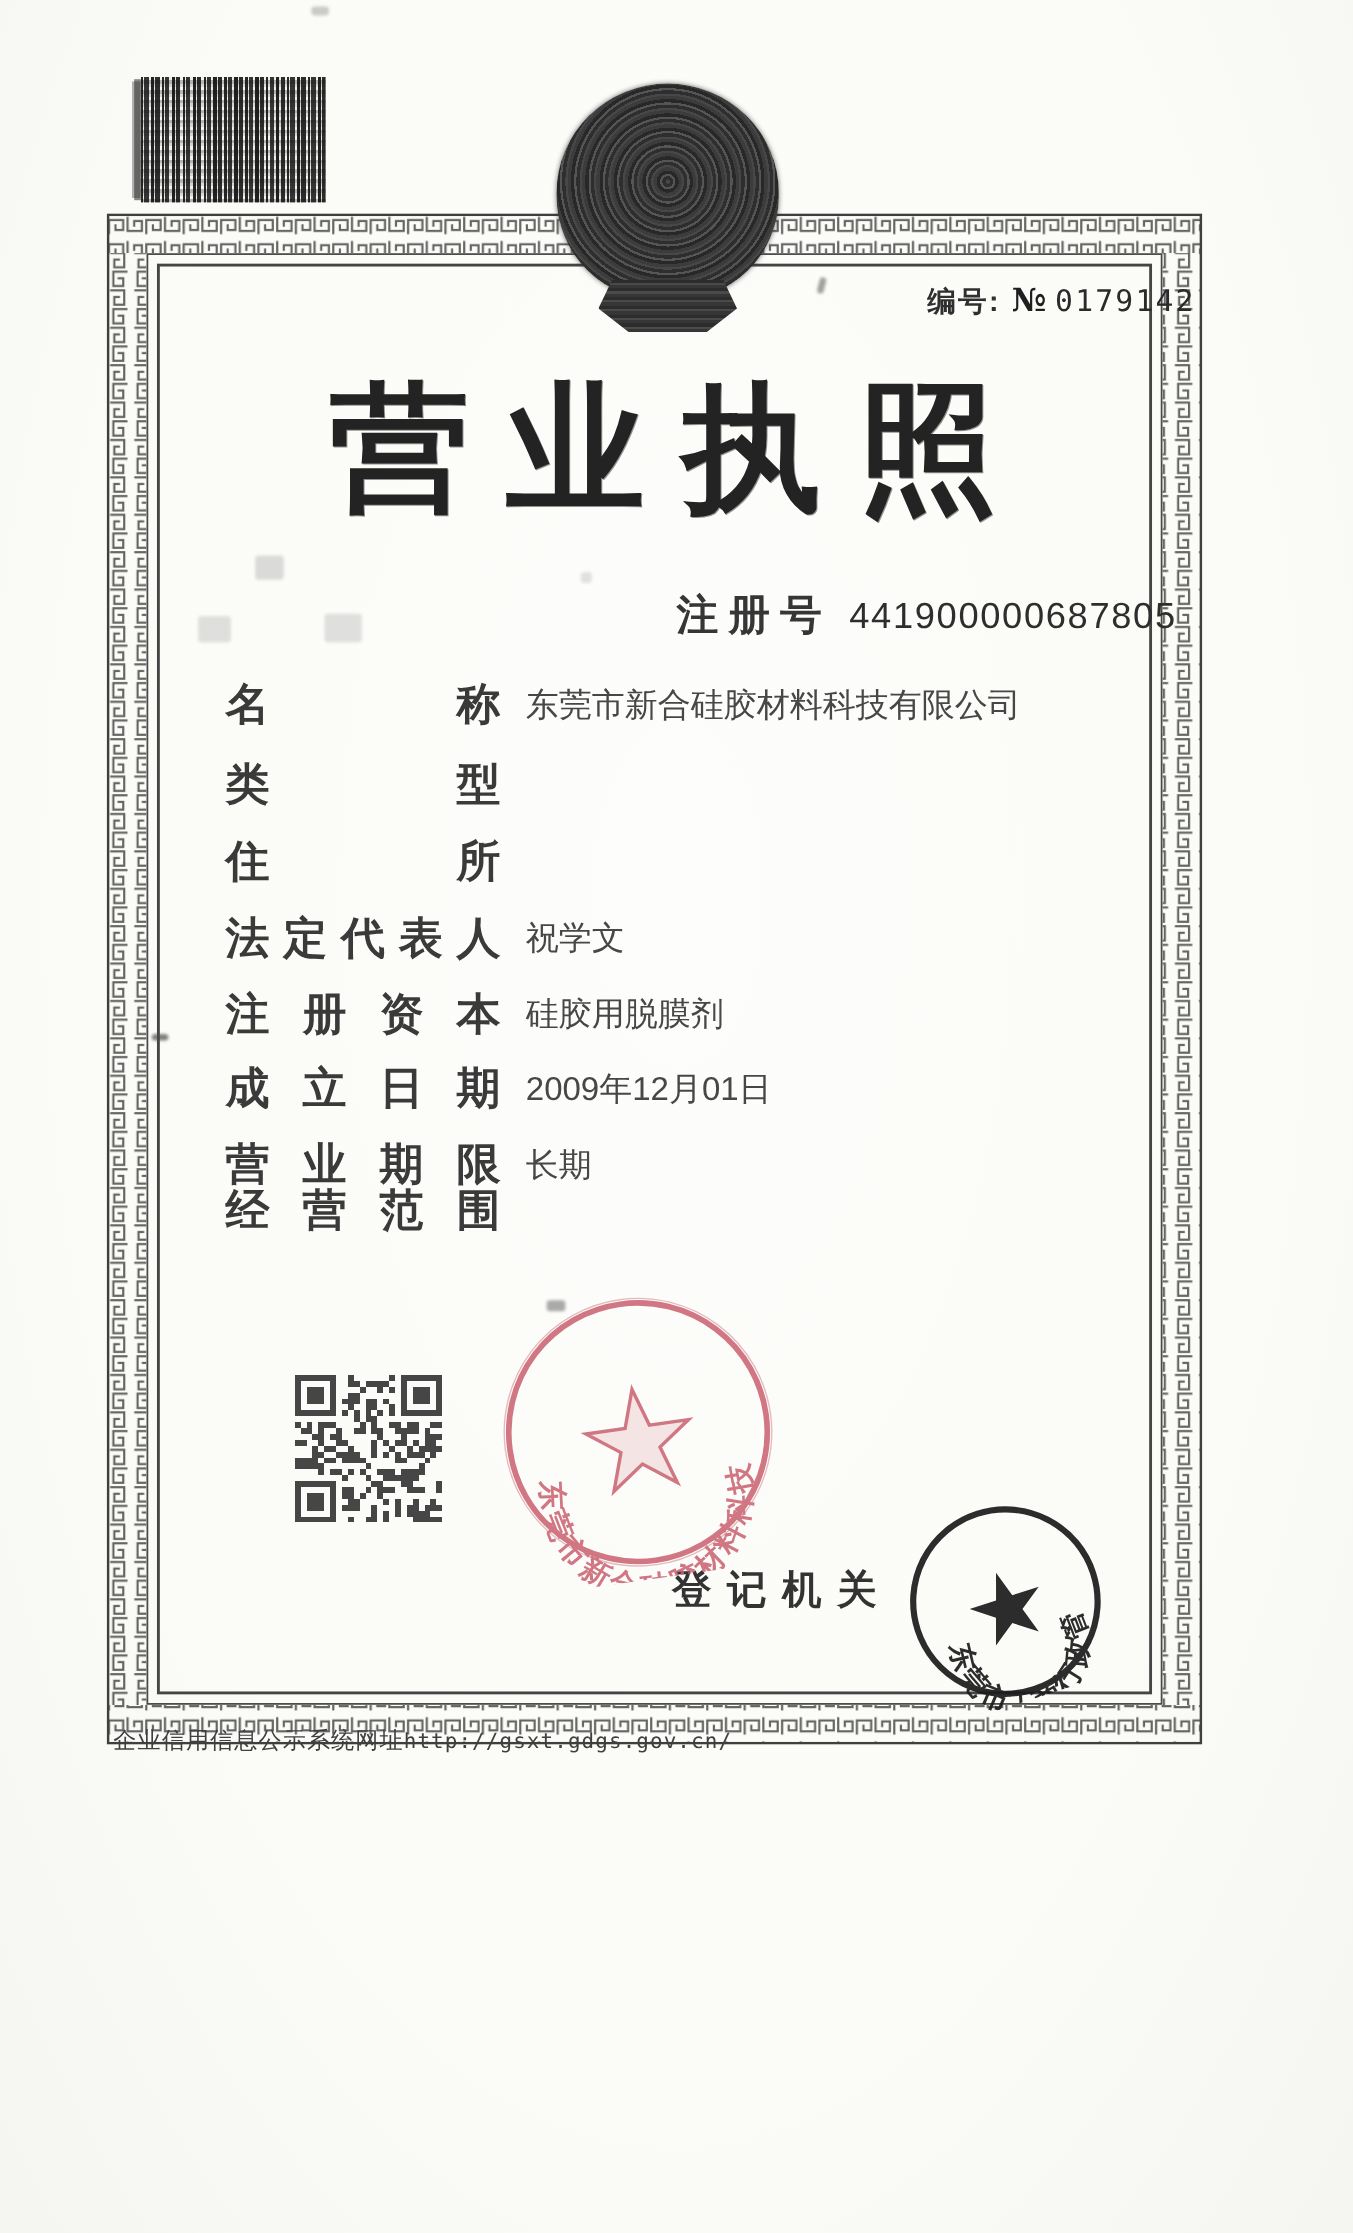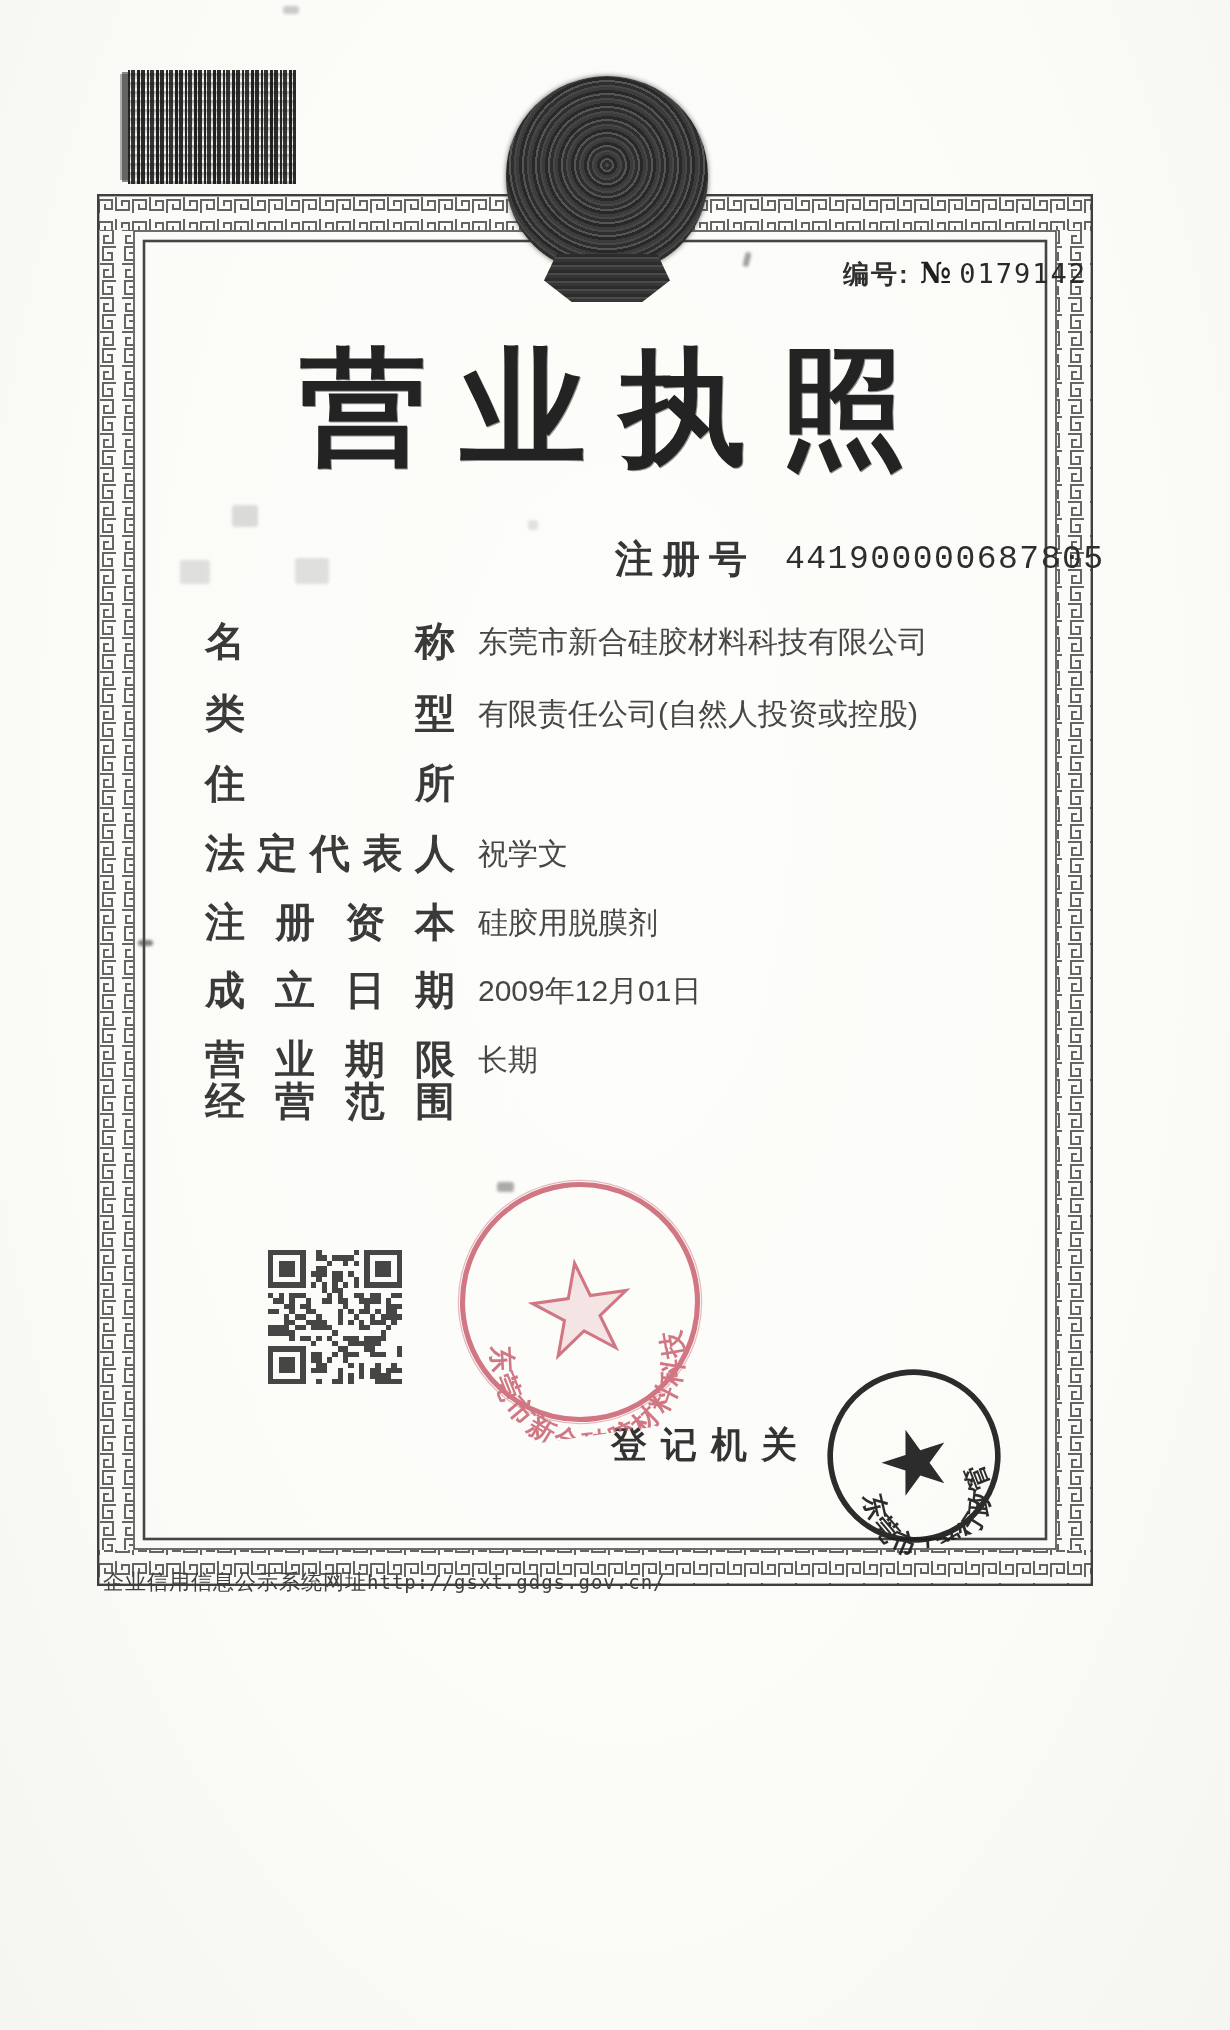--- a/index.html
+++ b/index.html
@@ -44,21 +44,21 @@
   .serial .num{font-family:"DejaVu Sans Mono", monospace;font-size:27px;color:#2a2a2a;letter-spacing:2px;}
 
   
   .title{left:300px;top:333px;width:606px;height:150px;z-index:3;
     font-size:126px;line-height:150px;font-weight:900;color:#232323;
     text-shadow:1px 1px 0 rgba(60,60,60,.55);}
 
   
   .regno{left:615px;top:534px;z-index:3;white-space:nowrap;}
   .regno .lbl{display:inline-flex;width:132px;justify-content:space-between;font-size:38px;font-weight:600;color:#363636;vertical-align:middle;}
-  .regno .val{font-family:Liberation Mono, monospace;font-size:33px;color:#2e2e2e;letter-spacing:1.5px;margin-left:38px;vertical-align:middle;}
+  .regno .val{font-family:Liberation Sans, sans-serif;font-size:33px;color:#2e2e2e;letter-spacing:1.5px;margin-left:25px;vertical-align:middle;}
 
   
   .field-row{left:205px;width:870px;z-index:3;}
   .field-label{position:absolute;left:0;top:0;width:250px;font-size:40px;line-height:46px;font-weight:600;color:#3a3a3a;}
   .field-value{position:absolute;left:273px;top:6px;font-size:30px;line-height:36px;color:#474747;white-space:nowrap;}
   .field-value.small{font-size:28px;}
   .scope-paragraph{position:absolute;left:273px;top:2px;width:588px;font-size:25px;line-height:35px;text-align:justify;white-space:normal;color:#555;}
   .scope-paragraph .bold{font-weight:700;color:#383838;}
 
   
@@ -148,21 +148,20 @@
         <span>名</span>
         <span>称</span>
       </span>
     <span class="field-value">东莞市新合硅胶材料科技有限公司</span>
   </div>
   <div class="abs field-row" style="top:690px;height:50px;">
     <span class="field-label char-justify">
         <span>类</span>
         <span>型</span>
       </span>
-    <span class="field-value">有限责任公司(自然人投资或控股)</span>
   </div>
   <div class="abs field-row" style="top:760px;height:50px;">
     <span class="field-label char-justify">
         <span>住</span>
         <span>所</span>
       </span>
   </div>
   <div class="abs field-row" style="top:830px;height:50px;">
     <span class="field-label char-justify">
         <span>法</span>

